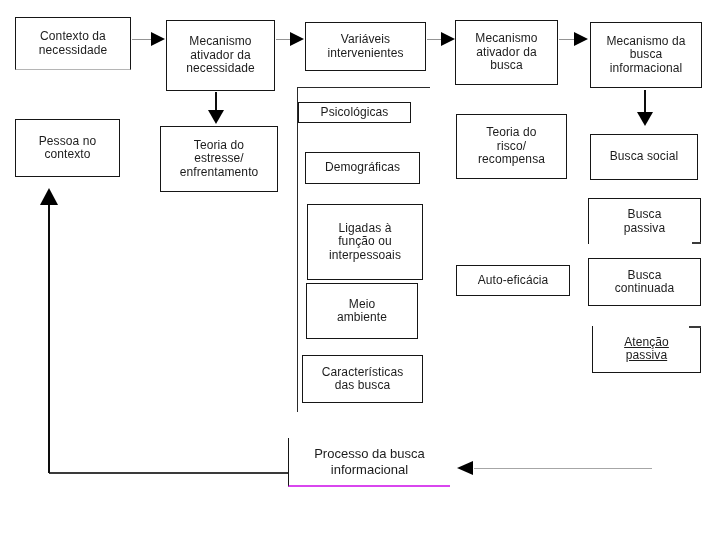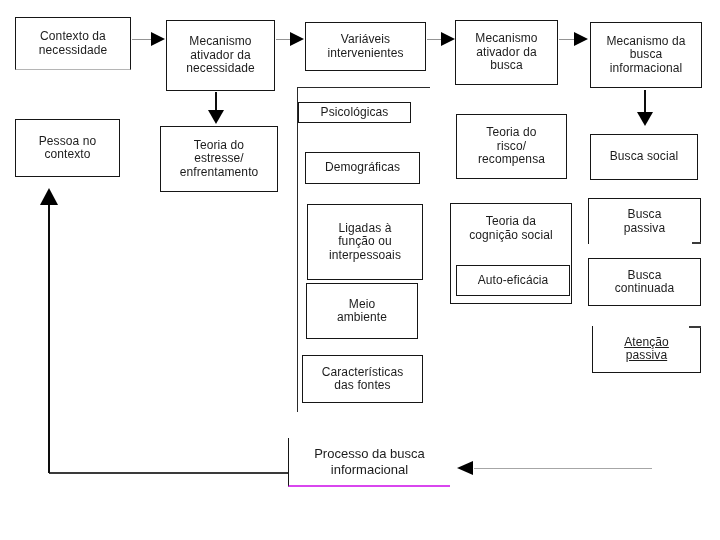--- a/index.html
+++ b/index.html
@@ -110,33 +110,29 @@
 interpessoais</span>
   </div>
 
   <div class="box" style="left:306px;top:283px;width:112px;height:56px">
     <span class="lbl">Meio
 ambiente</span>
   </div>
 
   <div class="box" style="left:302px;top:355px;width:121px;height:48px">
     <span class="lbl">Características
-das fontes</span>
+das busca</span>
   </div>
 
   <div class="box" style="left:456px;top:114px;width:111px;height:65px">
     <span class="lbl">Teoria do
 risco/
 recompensa</span>
   </div>
 
-  <div class="box top-align" style="left:450px;top:203px;width:122px;height:101px">
-    <span class="lbl">Teoria da
-cognição social</span>
-  </div>
 
   <div class="box" style="left:456px;top:265px;width:114px;height:31px">
     <span class="lbl">Auto-eficácia</span>
   </div>
 
   <div class="vline" style="left:644px;top:90px;height:24px"></div>
   <div class="tri tri-down" style="left:637px;top:112px"></div>
 
   <div class="box" style="left:590px;top:134px;width:108px;height:46px">
     <span class="lbl">Busca social</span>

